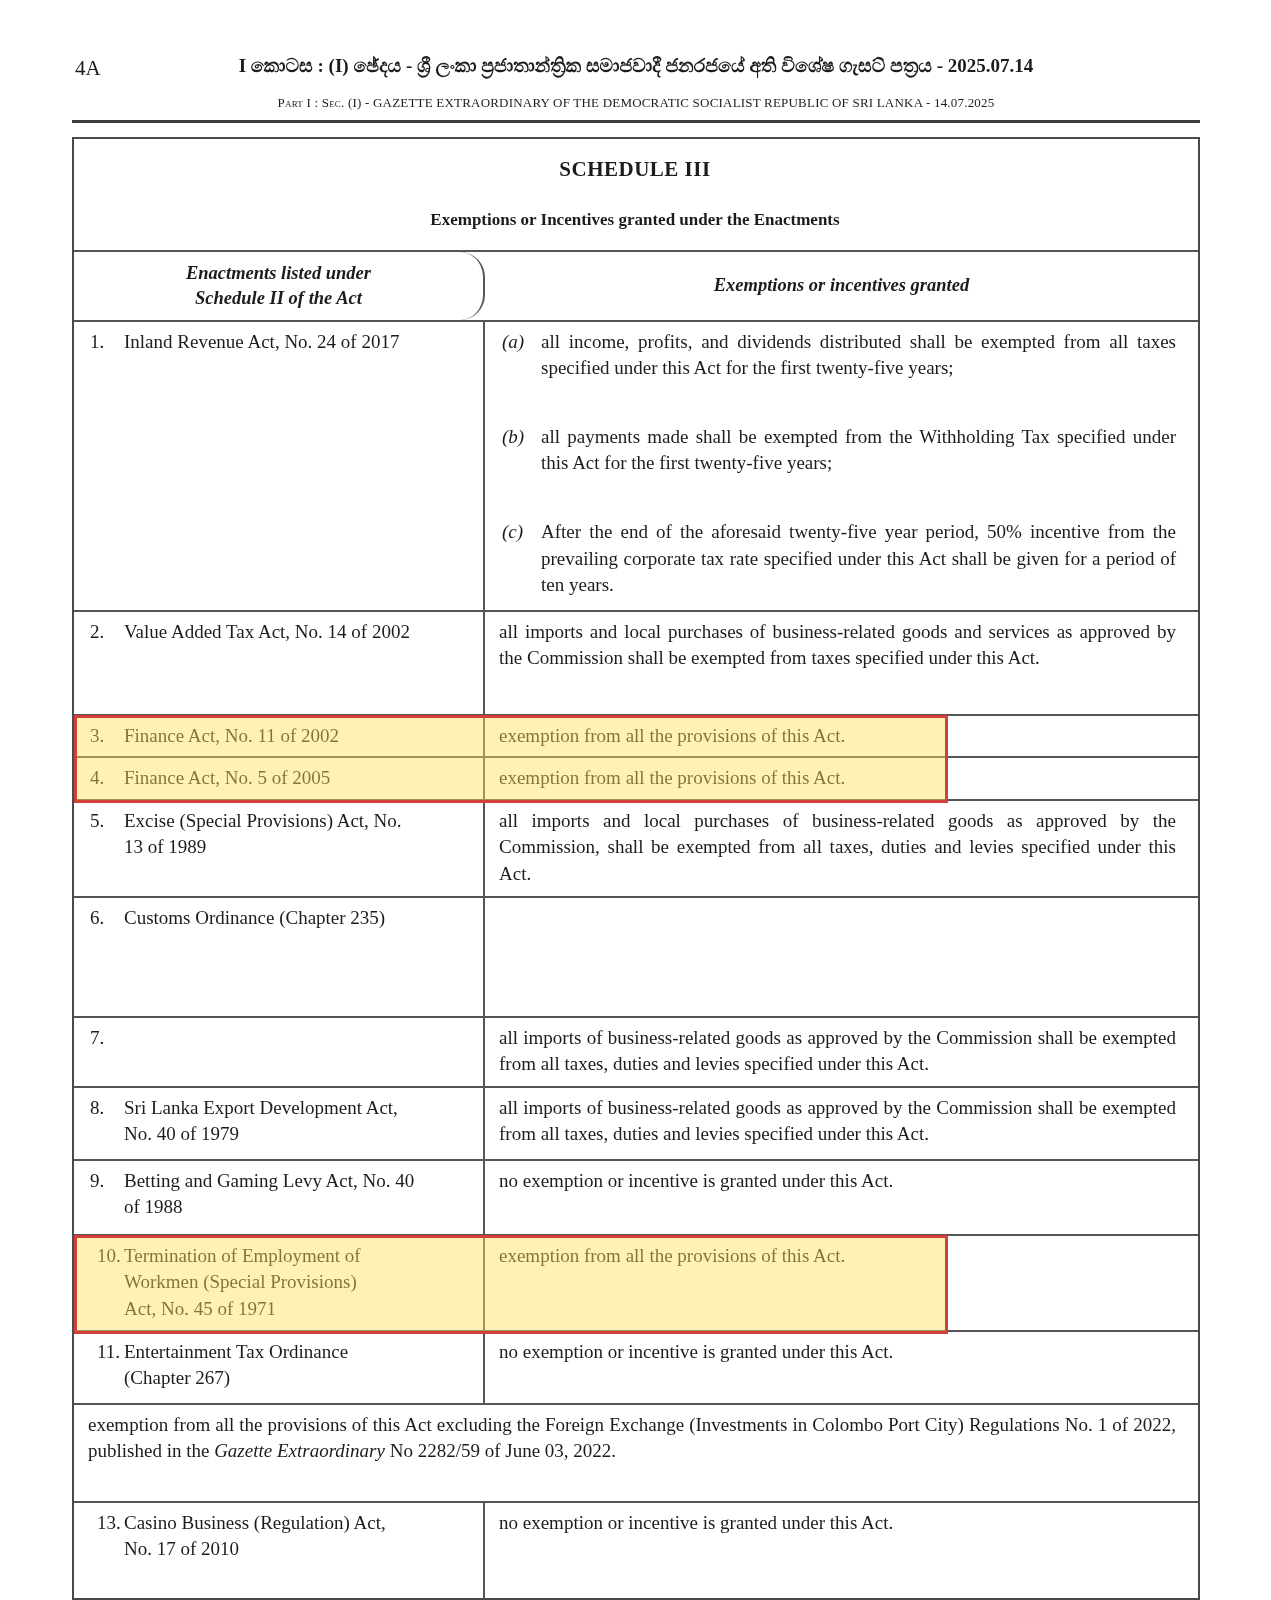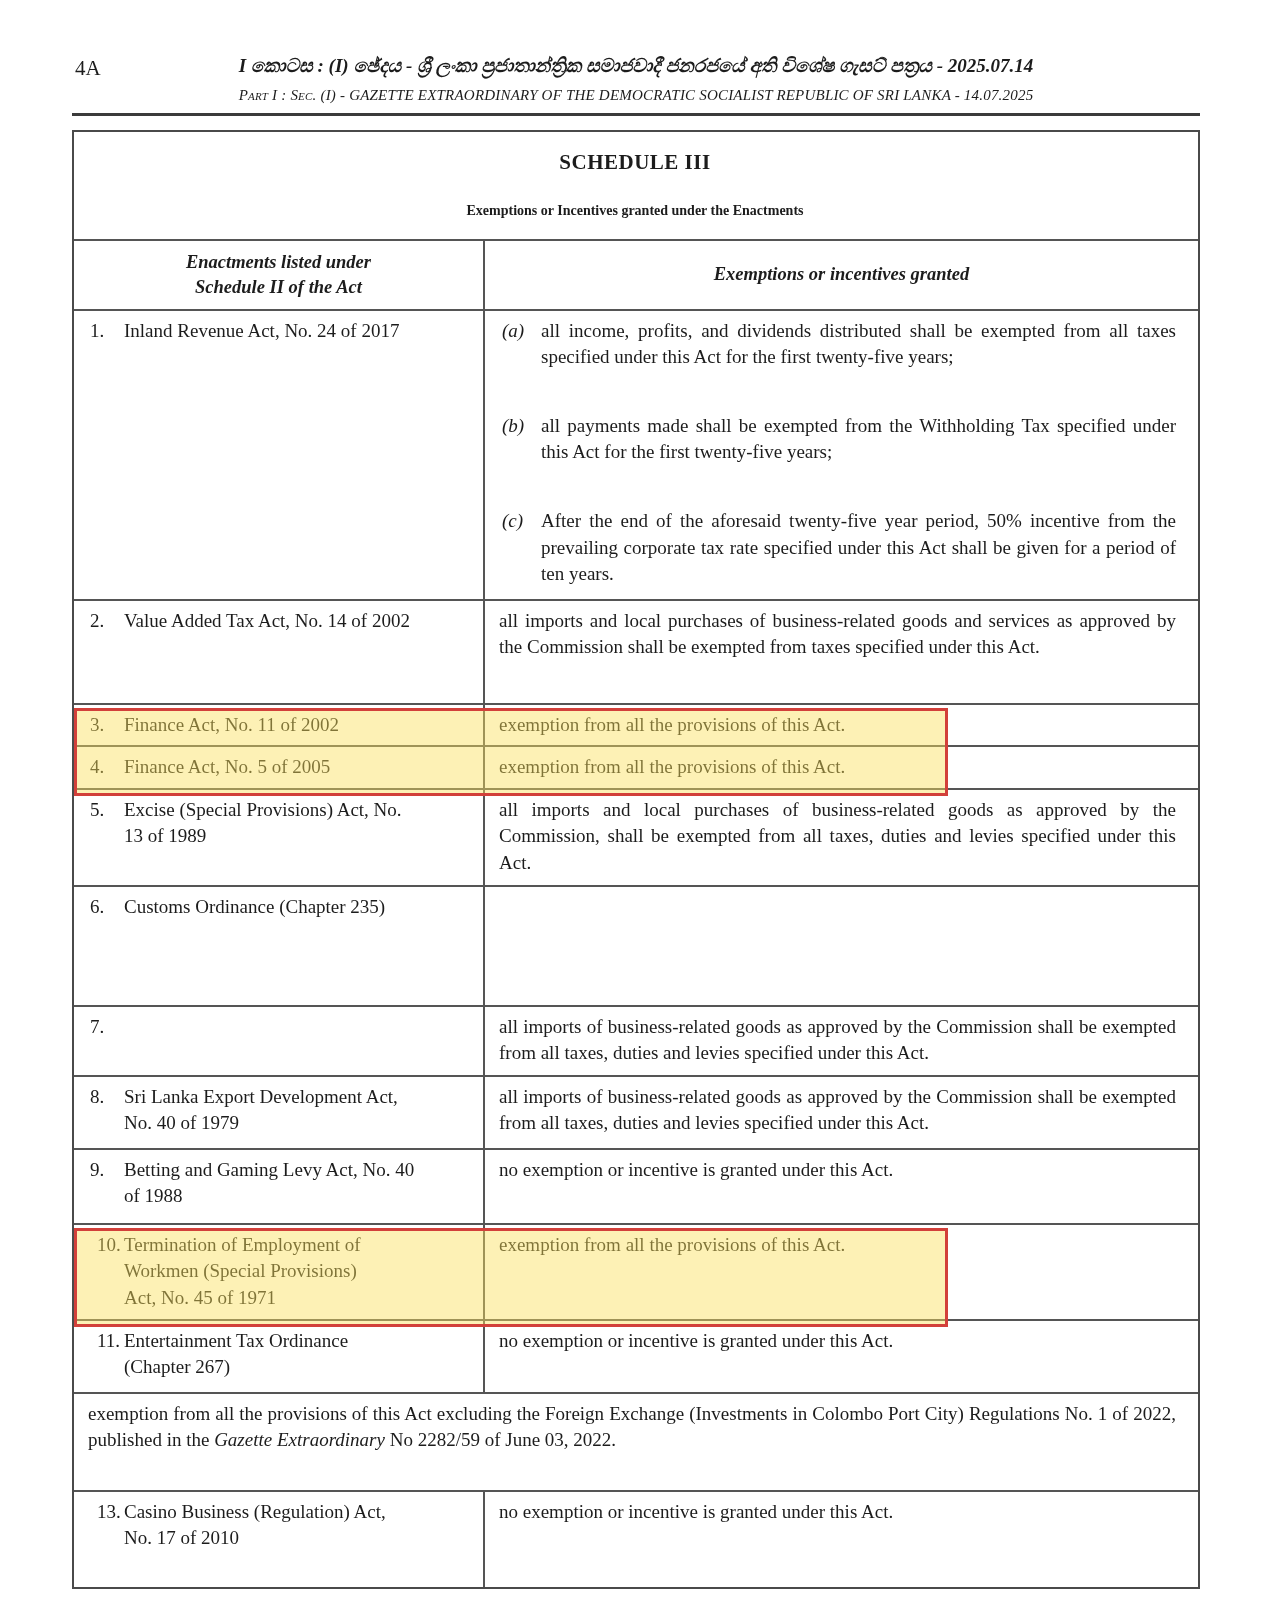--- a/index.html
+++ b/index.html
@@ -9,40 +9,40 @@
     --hl-border:#d2403a;
     --ink:#1c1c1c;
   }
   *{box-sizing:border-box;margin:0;padding:0;}
   html,body{width:1271px;height:1600px;background:#fff;overflow:hidden;}
   body{font-family:"Liberation Serif", serif;color:var(--ink);}
 
   
   .page-header{position:relative;padding-top:54px;width:1271px;}
   .page-num{position:absolute;left:75px;top:56px;font-size:21px;text-align:right;}
-  .hdr-lines{width:1128px;margin:0 0 0 72px;text-align:center;font-style:italic;}
+  .hdr-lines{width:1128px;margin:0 0 0 72px;text-align:center;}
   .sinhala{font-size:19px;font-weight:bold;line-height:1.3;}
-  .english{font-size:15px;margin-top:8px;letter-spacing:.2px;}
+  .english{font-size:13px;margin-top:16px;letter-spacing:.2px;}
   .english .sc{font-variant:small-caps;}
   .header-rule{width:1128px;height:3px;background:var(--rule);margin:9px 0 0 72px;}
 
   
   .table-wrap{position:relative;width:1128px;margin:14px 0 0 72px;border:2px solid #4a4a4a;background:#fff;}
   .title-block{text-align:center;padding:18px 12px 20px 10px;}
   .sched-title{font-size:21px;font-weight:bold;letter-spacing:.5px;}
-  .sched-subtitle{font-size:14px;font-weight:bold;margin-top:28px;}
+  .sched-subtitle{font-size:17px;font-weight:bold;margin-top:28px;}
 
   .hdr-row,.row{display:flex;border-top:2px solid var(--line);}
   .c1{width:411px;border-right:2px solid var(--line);position:relative;}
   .c2{flex:1;}
 
   .hdr-row{min-height:70px;}
   .hdr-row .c1,.hdr-row .c2{display:flex;align-items:center;justify-content:center;
     font-weight:bold;font-style:italic;font-size:18.5px;text-align:center;line-height:1.35;}
-  .pre{white-space:pre-line;}
+  .pre{white-space:pre-line;border-radius:25px;}
 
   .row .c1{padding:7px 8px 7px 50px;font-size:19px;line-height:1.4;}
   .row .c2{padding:7px 22px 7px 14px;font-size:19px;line-height:1.4;text-align:justify;}
   .num{position:absolute;left:16px;top:7px;}
   .num.two{left:23px;}
 
   .letter-item{position:relative;padding-left:42px;margin-bottom:42px;}
   .letter-item:last-child{margin-bottom:0;}
   .letter{position:absolute;left:3px;font-style:italic;}
 

